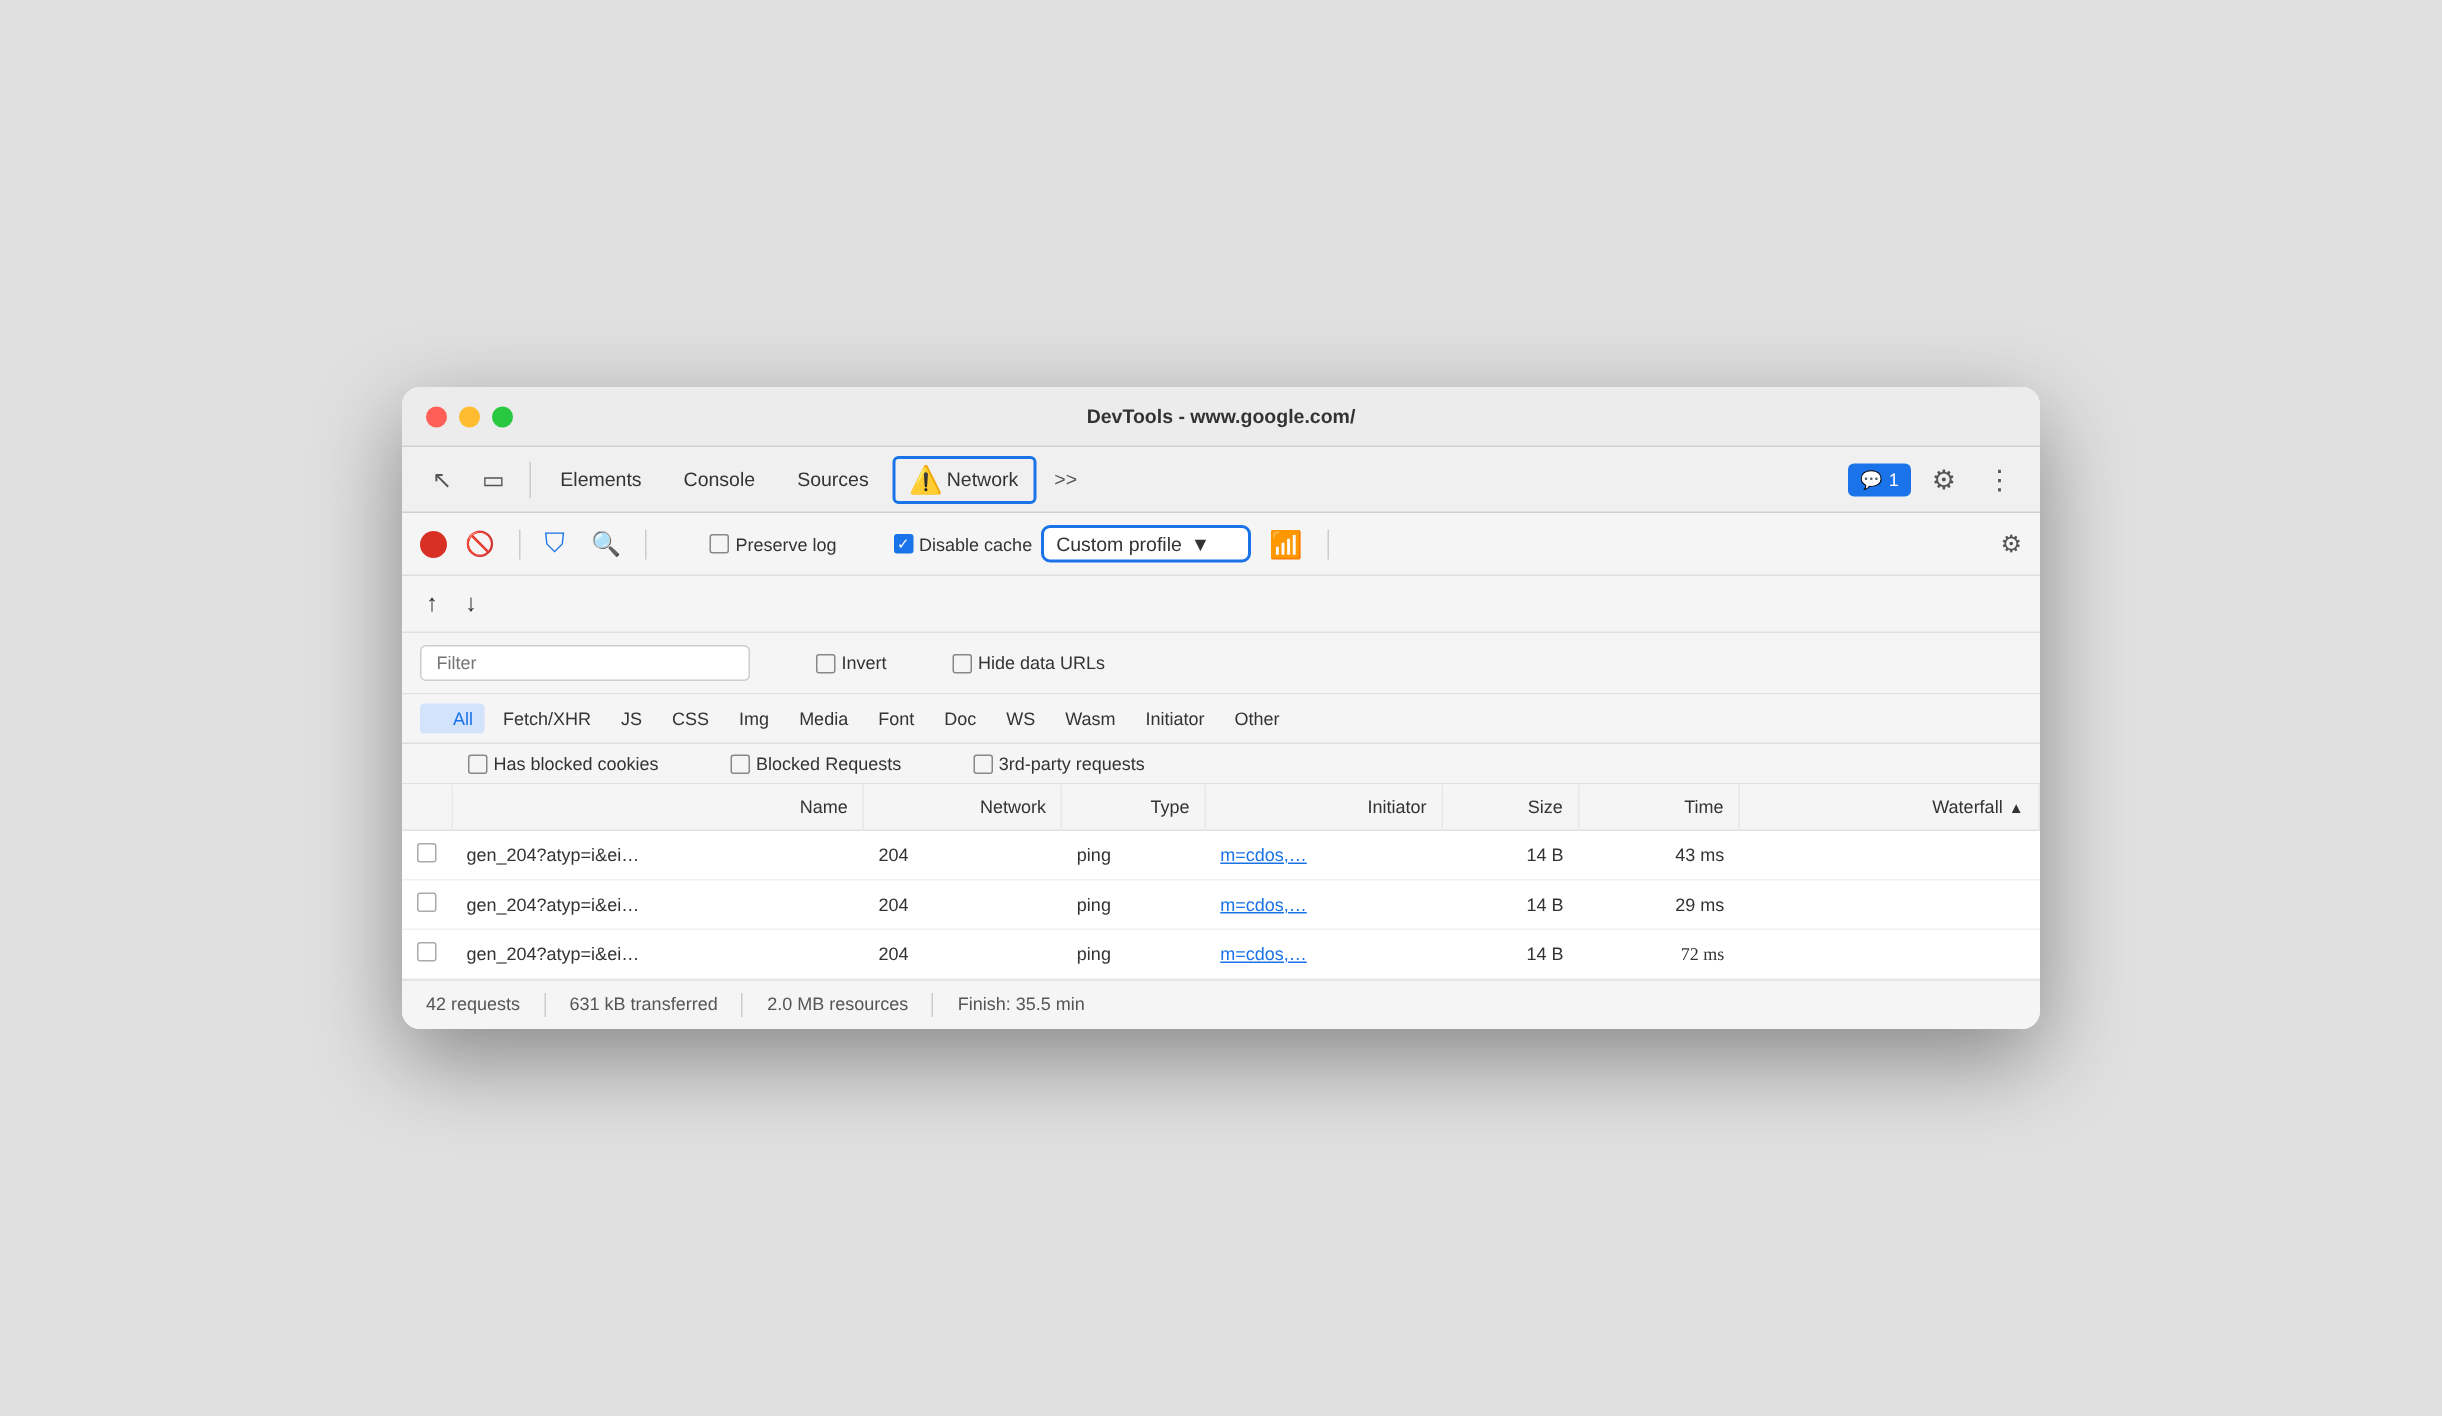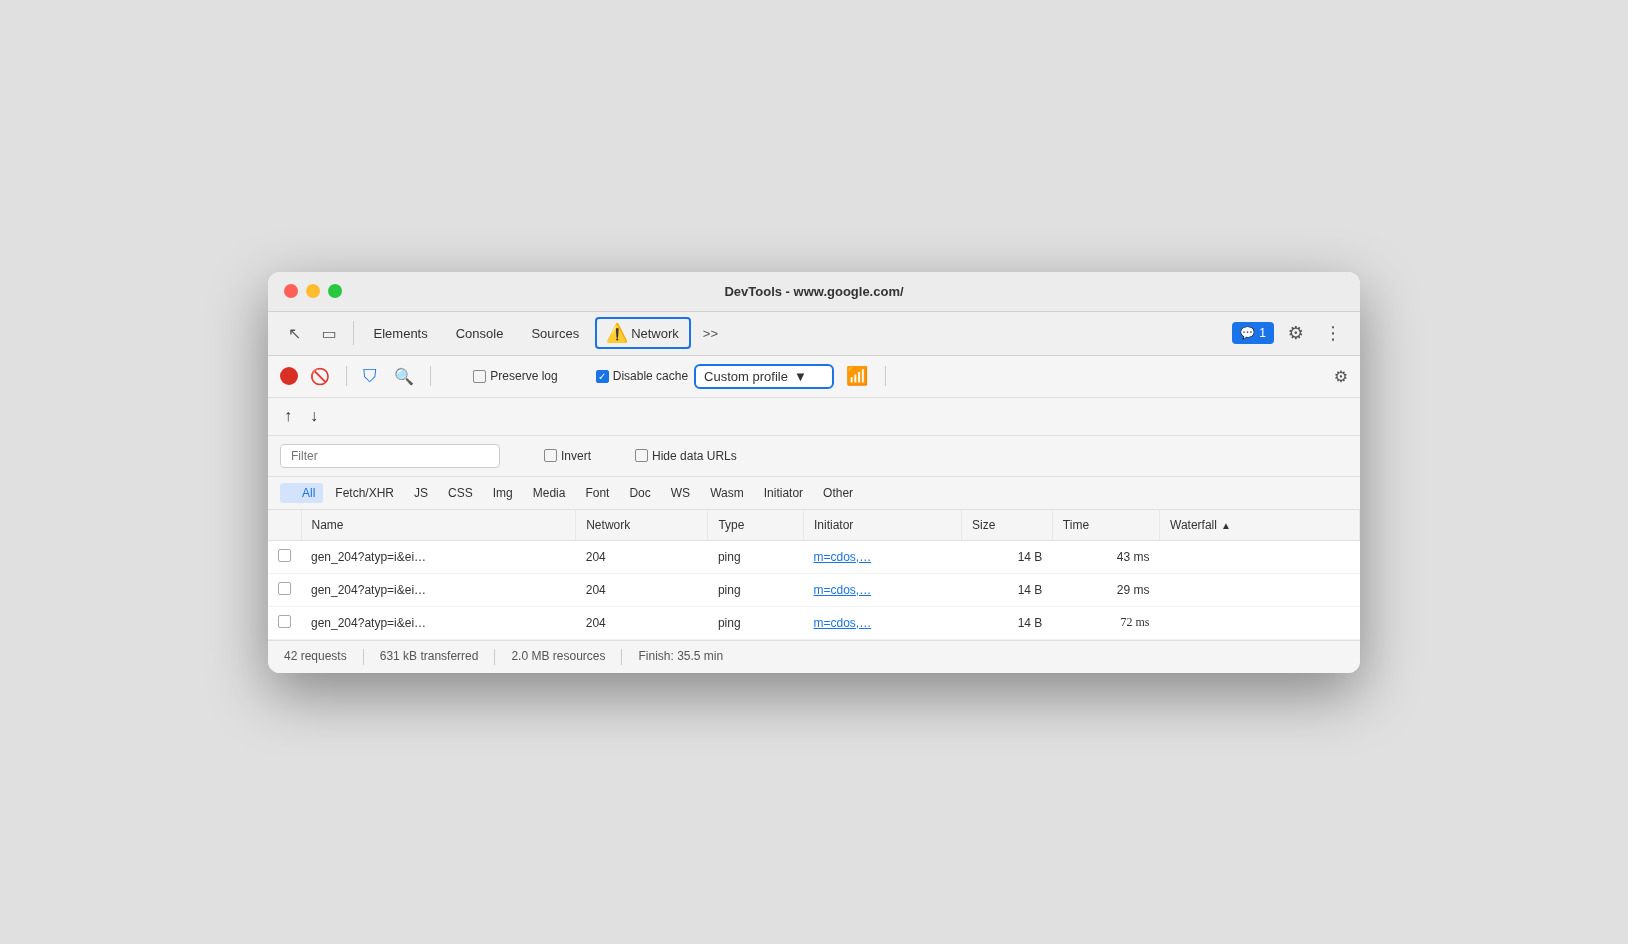--- a/index.html
+++ b/index.html
@@ -328,21 +328,21 @@
       background: white;
     }
 
     .network-table thead tr {
       background: #f5f5f5;
       border-bottom: 1px solid #e0e0e0;
     }
 
     .network-table th {
       padding: 8px 10px;
-      text-align: left;
+      text-align: right;
       font-weight: 500;
       color: #333;
       border-right: 1px solid #e8e8e8;
       white-space: nowrap;
     }
 
     .network-table td {
       padding: 8px 10px;
       border-bottom: 1px solid #f0f0f0;
       color: #333;
@@ -520,20 +520,34 @@
       <button class="type-btn">Img</button>
       <button class="type-btn">Media</button>
       <button class="type-btn">Font</button>
       <button class="type-btn">Doc</button>
       <button class="type-btn">WS</button>
       <button class="type-btn">Wasm</button>
       <button class="type-btn">Initiator</button>
       <button class="type-btn">Other</button>
     </div>
 
+  <div class="blocked-row" id="blocked-row">
+  <label class="toolbar-label">
+        <span class="checkbox-custom"></span>
+        <span>Has blocked cookies</span>
+      </label>
+      <label class="toolbar-label">
+        <span class="checkbox-custom"></span>
+        <span>Blocked Requests</span>
+      </label>
+      <label class="toolbar-label">
+        <span class="checkbox-custom"></span>
+        <span>3rd-party requests</span>
+      </label>
+    </div>
 
   <div>
     <table class="network-table">
       <thead>
         <tr id="table-header">
         <th style="width: 30px;"></th>
             <th>Name</th>
             <th>Network</th>
             <th>Type</th>
             <th>Initiator</th>

